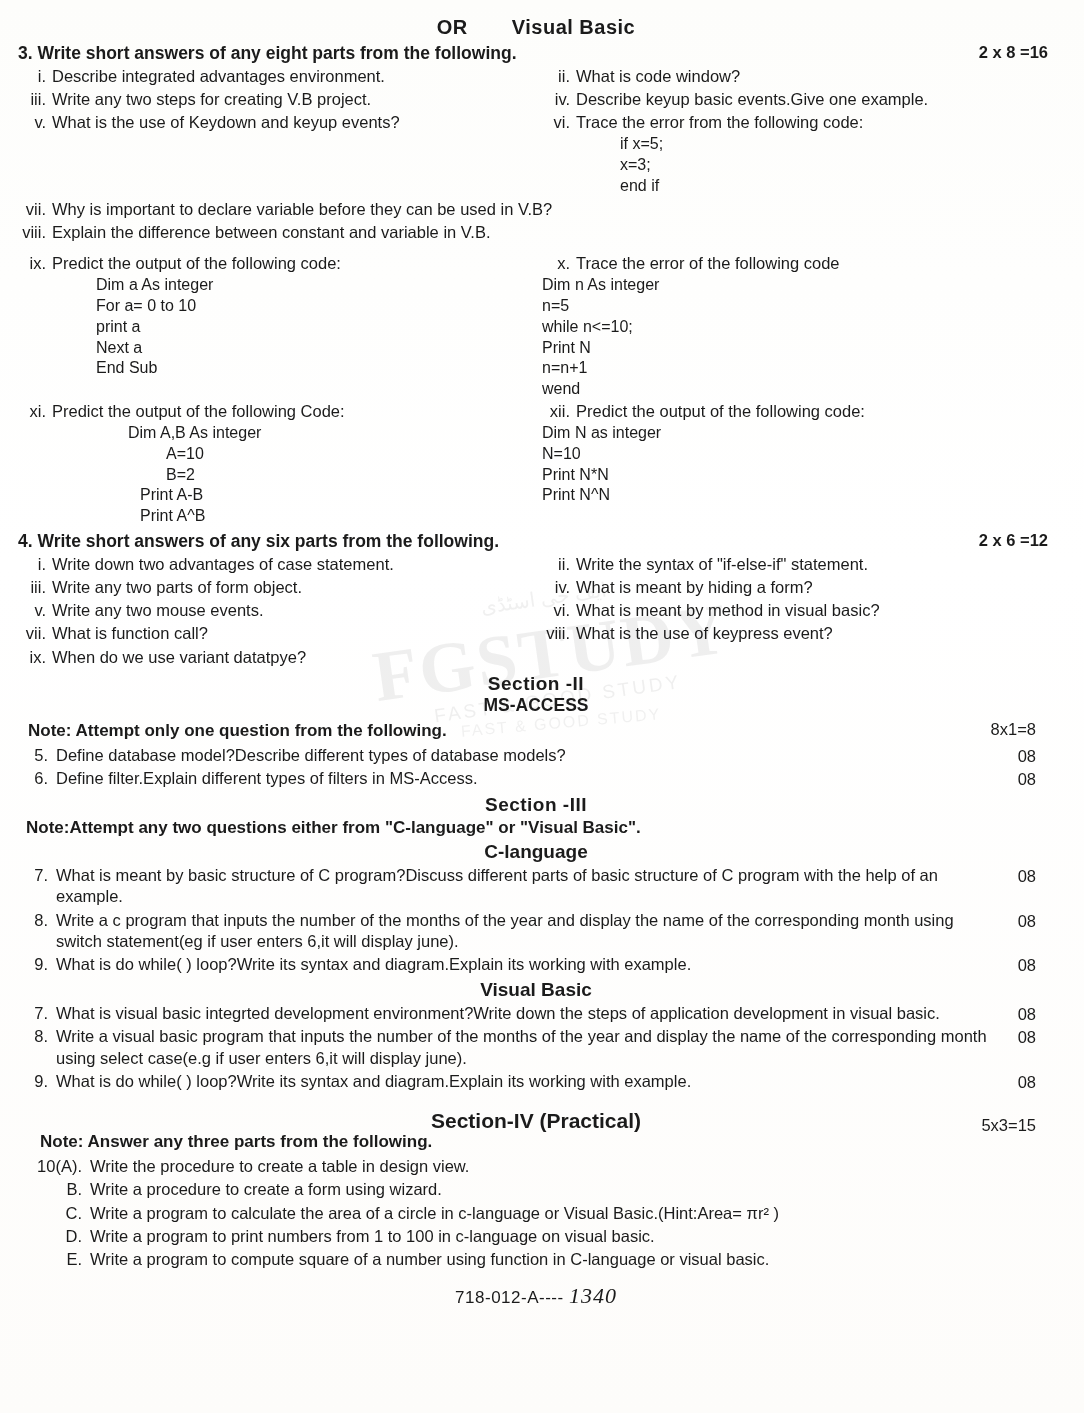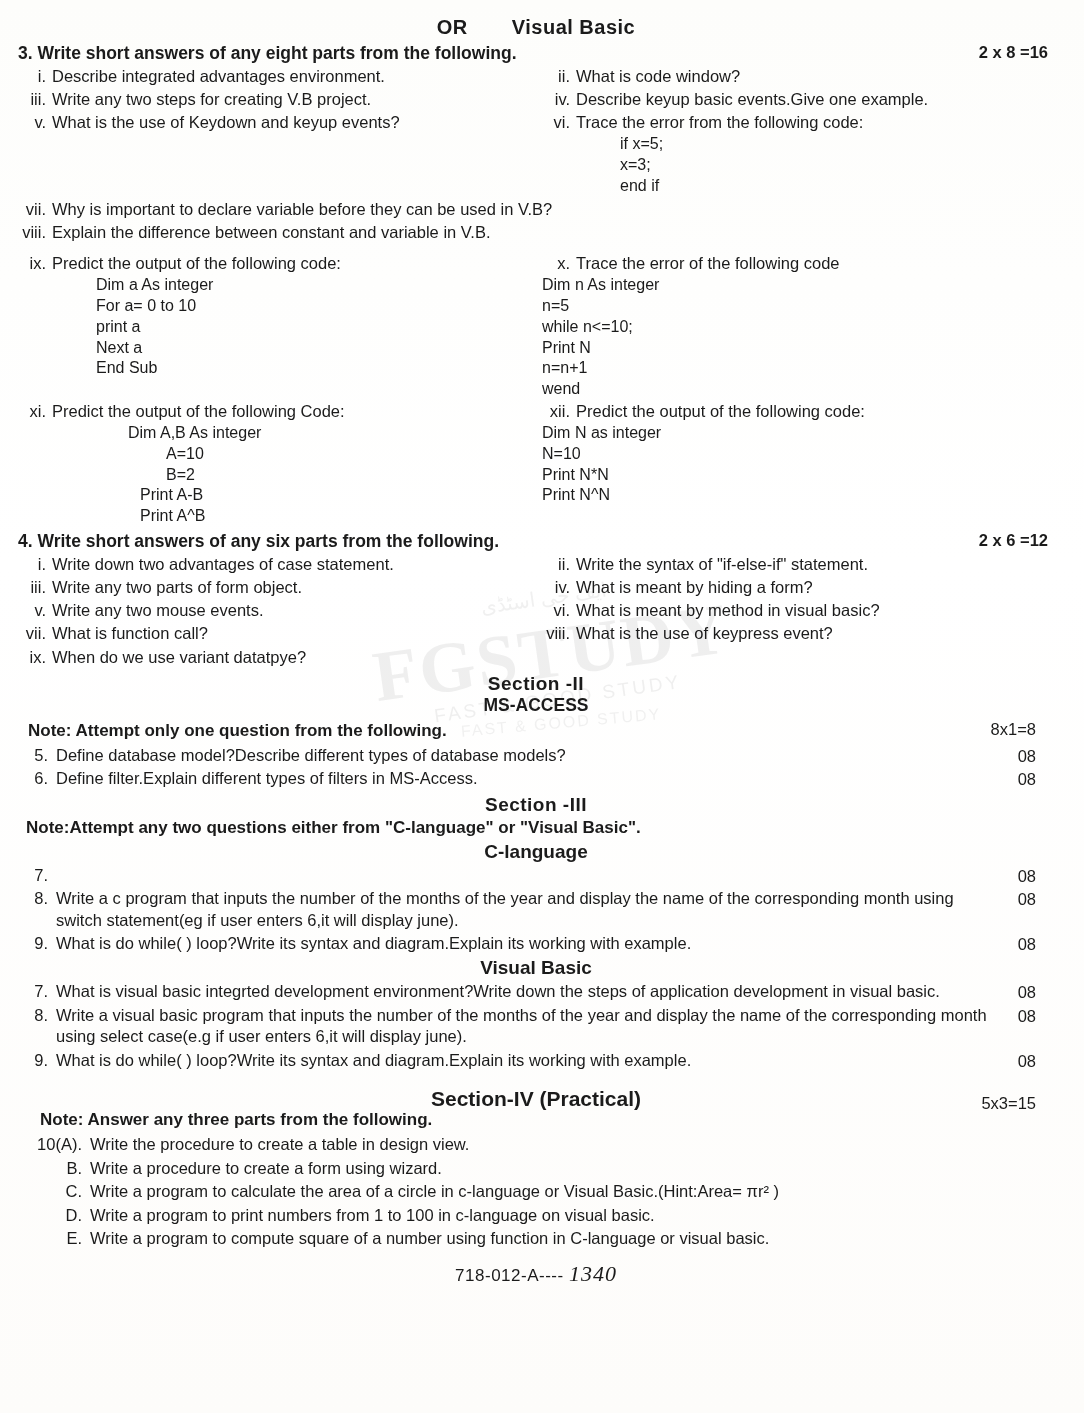--- a/index.html
+++ b/index.html
@@ -399,20 +399,21 @@
       <div class="t">Define filter.Explain different types of filters in MS-Access.</div>
       <div class="mk">08</div>
     </div>
 
     <div class="section-title">Section -III</div>
     <div class="note">Note:Attempt any two questions either from "C-language" or "Visual Basic".</div>
     <div class="center-head">C-language</div>
 
     <div class="numbered">
       <div class="n">7.</div>
+      <div class="t">What is meant by basic structure of C program?Discuss different parts of basic structure of C program with the help of an example.</div>
       <div class="mk">08</div>
     </div>
     <div class="numbered">
       <div class="n">8.</div>
       <div class="t">Write a c program that inputs the number of the months of the year and display the name of the corresponding month using switch statement(eg if user enters 6,it will display june).</div>
       <div class="mk">08</div>
     </div>
     <div class="numbered">
       <div class="n">9.</div>
       <div class="t">What is do while( ) loop?Write its syntax and diagram.Explain its working with example.</div>

